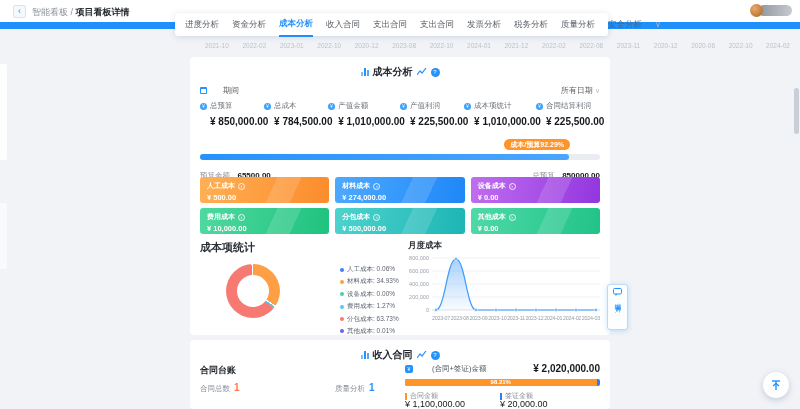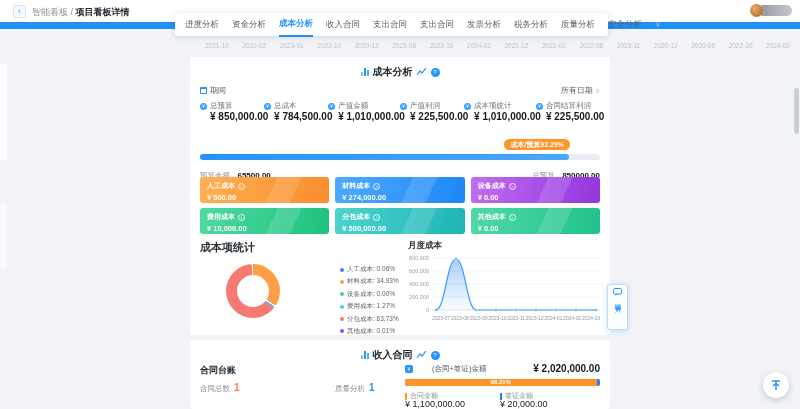--- a/index.html
+++ b/index.html
@@ -46,31 +46,31 @@
     align-items:center; gap:4px; }
   .sec-title { font-size:10px; font-weight:bold; color:#24292f; }
   .bars-icon { display:inline-flex; align-items:flex-end; gap:1px; height:8px; }
   .bars-icon i { display:block; width:2px; background:#2593fc; }
   .bars-icon i:nth-child(1){height:4px;background:#7cc0ff;} .bars-icon i:nth-child(2){height:8px;}
   .bars-icon i:nth-child(3){height:6px;background:#54a9ff;}
   .help-icon { width:9px; height:9px; border-radius:50%; background:#2593fc; color:#fff; font-size:6px;
     line-height:9px; text-align:center; cursor:pointer; }
 
   .period-row { position:absolute; left:10px; right:10px; top:28px; display:flex; justify-content:space-between; }
-  .period-left { display:flex; align-items:center; gap:3px; font-size:8px; color:#606266; }
+  .period-left { display:flex; align-items:center; gap:16px; font-size:8px; color:#606266; }
   .cal-icon { width:7px; height:7px; border:1px solid #2593fc; border-top:2.5px solid #2593fc; border-radius:1px; }
   .date-filter { font-size:8px; color:#606266; cursor:pointer; }
   .date-filter .chev { color:#b6bac1; font-size:7px; }
 
   .stats-row { position:absolute; left:10px; right:10px; top:44px; display:flex; justify-content:space-between; }
   .stat { min-width:56px; }
   .stat-label { display:flex; align-items:center; gap:3px; font-size:7.5px; color:#6a7077; }
   .coin-icon { width:7px; height:7px; border-radius:50%; background:#3da2ff; color:#fff; font-size:4.5px;
     line-height:7px; text-align:center; flex:none; }
-  .stat-value { font-size:10px; font-weight:bold; color:#15181d; padding-left:10px; white-space:nowrap; }
+  .stat-value { margin-top:5px; font-size:10px; font-weight:bold; color:#15181d; padding-left:10px; white-space:nowrap; }
 
   .cost-badge { position:absolute; right:40px; top:82px; background:#ff9429; color:#fff; font-size:7px;
     line-height:11px; padding:0 6px; border-radius:7px; font-weight:bold; }
   .budget-track { position:absolute; left:10px; top:97px; width:400px; height:6px; border-radius:3px; background:#e9edf2; }
   .budget-fill { height:6px; border-radius:3px; background:linear-gradient(90deg,#2593fc,#4aa6ff); }
   .budget-labels { position:absolute; left:10px; right:10px; top:107px; display:flex; justify-content:space-between; }
   .budget-labels .lbl { font-size:7.5px; color:#8a8f99; }
   .budget-labels .val { font-size:8px; font-weight:bold; color:#15181d; margin-left:3px; }
 
   .cost-grid { position:absolute; left:10px; top:120px; width:400px; display:grid;

